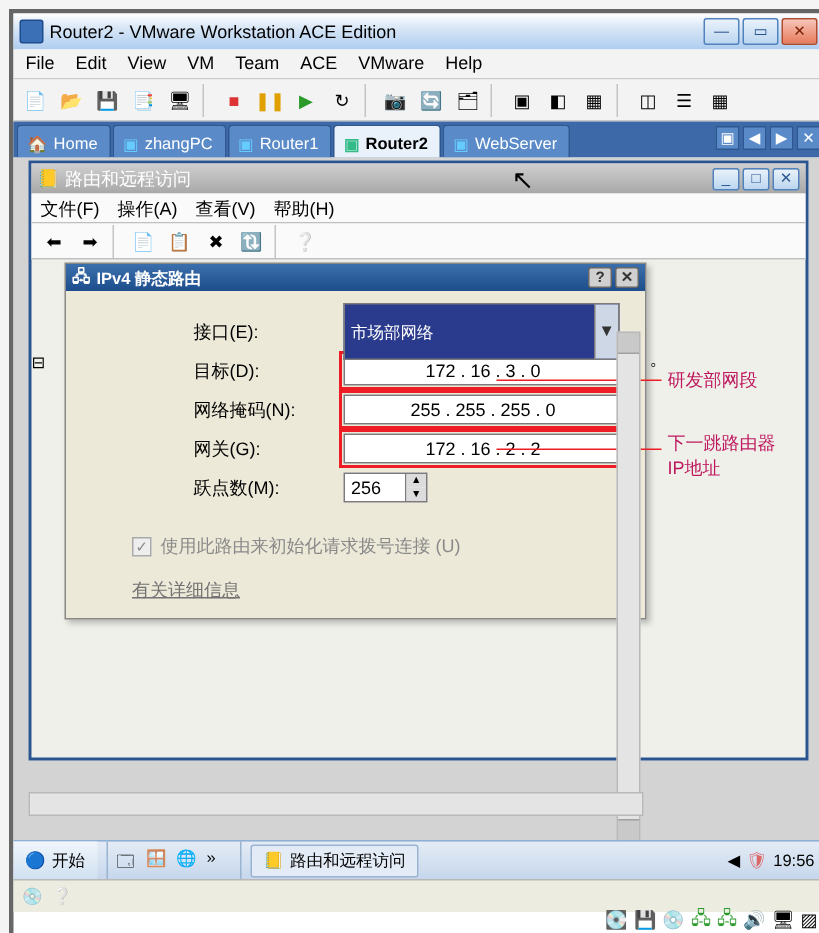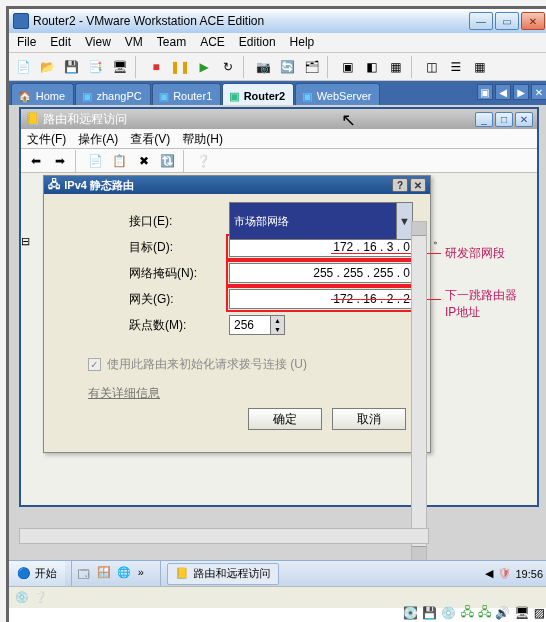--- a/index.html
+++ b/index.html
@@ -32,21 +32,21 @@
   
   .dlg { position:absolute; left:34px; top:70px; width:388px; background:#ece9d8; border:1px solid #888; box-shadow:2px 2px 4px rgba(0,0,0,.25);}
   .dlgtitle { height:18px; background:linear-gradient(#3b6fac,#1d4d8c); color:#fff; font-size:11px; font-weight:bold; display:flex; align-items:center; padding:0 4px;}
   .dlgtitle .wbtn{ width:16px; height:14px; background:#d0d0d0; color:#333; border-color:#666;}
   .dlgbody { padding:14px 14px 10px 44px; font-size:12px; }
   .row { display:flex; align-items:center; height:26px; }
   .lbl { width:100px;margin-left:41px; }
   .select { flex:0 0 184px; height:20px; background:#2a3a8c; color:#fff; font-size:11px; padding:18px 4px; display:flex; align-items:center; position:relative; border:1px solid #7b7b7b;}
   .select .arrow{ position:absolute; right:0; top:0; bottom:0; width:16px; background:#cdd7e5; display:flex;align-items:center;justify-content:center;color:#333;border-left:1px solid #7b7b7b;}
   .ipbox { width:186px; height:20px; background:#fff; border:1px solid #7b7b7b; display:flex; align-items:center; padding:0 4px; font-size:12px; justify-content:center; letter-spacing:0;}
-  .redbox { outline:2px solid #ee1c25; outline-offset:1px;justify-content:flex-end;}
+  .redbox { outline:2px solid #ee1c25; outline-offset:1px;}
   .spin { width:56px; height:20px; background:#fff; border:1px solid #7b7b7b; display:flex; align-items:center; padding:0 4px; font-size:12px; position:relative;}
   .spin .arrows{ position:absolute; right:0; top:0; bottom:0; width:14px; border-left:1px solid #7b7b7b; display:flex; flex-direction:column;}
   .spin .arrows span{ flex:1; background:#dcdcdc; font-size:7px; display:flex;align-items:center;justify-content:center;}
   .chk { display:flex; gap:6px; align-items:center; margin:18px 0 12px 0; color:#8a8a8a; font-size:12px;}
   .chk .box{ width:13px; height:13px; background:#eee; border:1px solid #aaa; display:inline-flex;align-items:center;justify-content:center; font-size:10px; color:#888;}
   a.lnk{ color:#737373; text-decoration:underline; font-size:12px;}
   .dlgbtns{ display:flex; gap:10px; justify-content:flex-end; padding:6px 10px 12px 0;}
   .btn{ width:74px; height:22px; border:1px solid #7b7b7b; background:linear-gradient(#fff,#e3e3da); font-size:12px;}
   
   .annot{ position:absolute; color:#be185d; font-size:12px; }
@@ -79,21 +79,21 @@
     </div>
   </div>
 
   <div class="menubar">
     <span>File</span>
     <span>Edit</span>
     <span>View</span>
     <span>VM</span>
     <span>Team</span>
     <span>ACE</span>
-    <span>Edition</span>
+    <span>VMware</span>
     <span>Help</span>
   </div>
 
   <div class="toolbar">
     <span class="tbtn">📄</span>
     <span class="tbtn">📂</span>
     <span class="tbtn">💾</span>
     <span class="tbtn">📑</span>
     <span class="tbtn">🖥</span>
     <span class="sep"></span>
@@ -222,24 +222,20 @@
                 <span>▲</span>
                 <span>▼</span>
               </div>
           </div>
         </div>
         <div class="chk">
           <span class="box">✓</span>
           <span>使用此路由来初始化请求拨号连接 (U)</span>
         </div>
         <a class="lnk" href="#">有关详细信息</a>
-        <div class="dlgbtns">
-          <button class="btn">确定</button>
-          <button class="btn">取消</button>
-        </div>
       </div>
     </div>
 
     <div class="annline" style="left:322px; top:148px; width:110px;"></div>
     <div class="annot" style="left:436px; top:140px;">研发部网段</div>
     <div class="annline" style="left:322px; top:194px; width:110px;"></div>
     <div class="annot" style="left:436px; top:182px; width:80px;">下一跳路由器IP地址</div>
 
     <div class="gray-scroll">
       <div class="thumb"></div>

